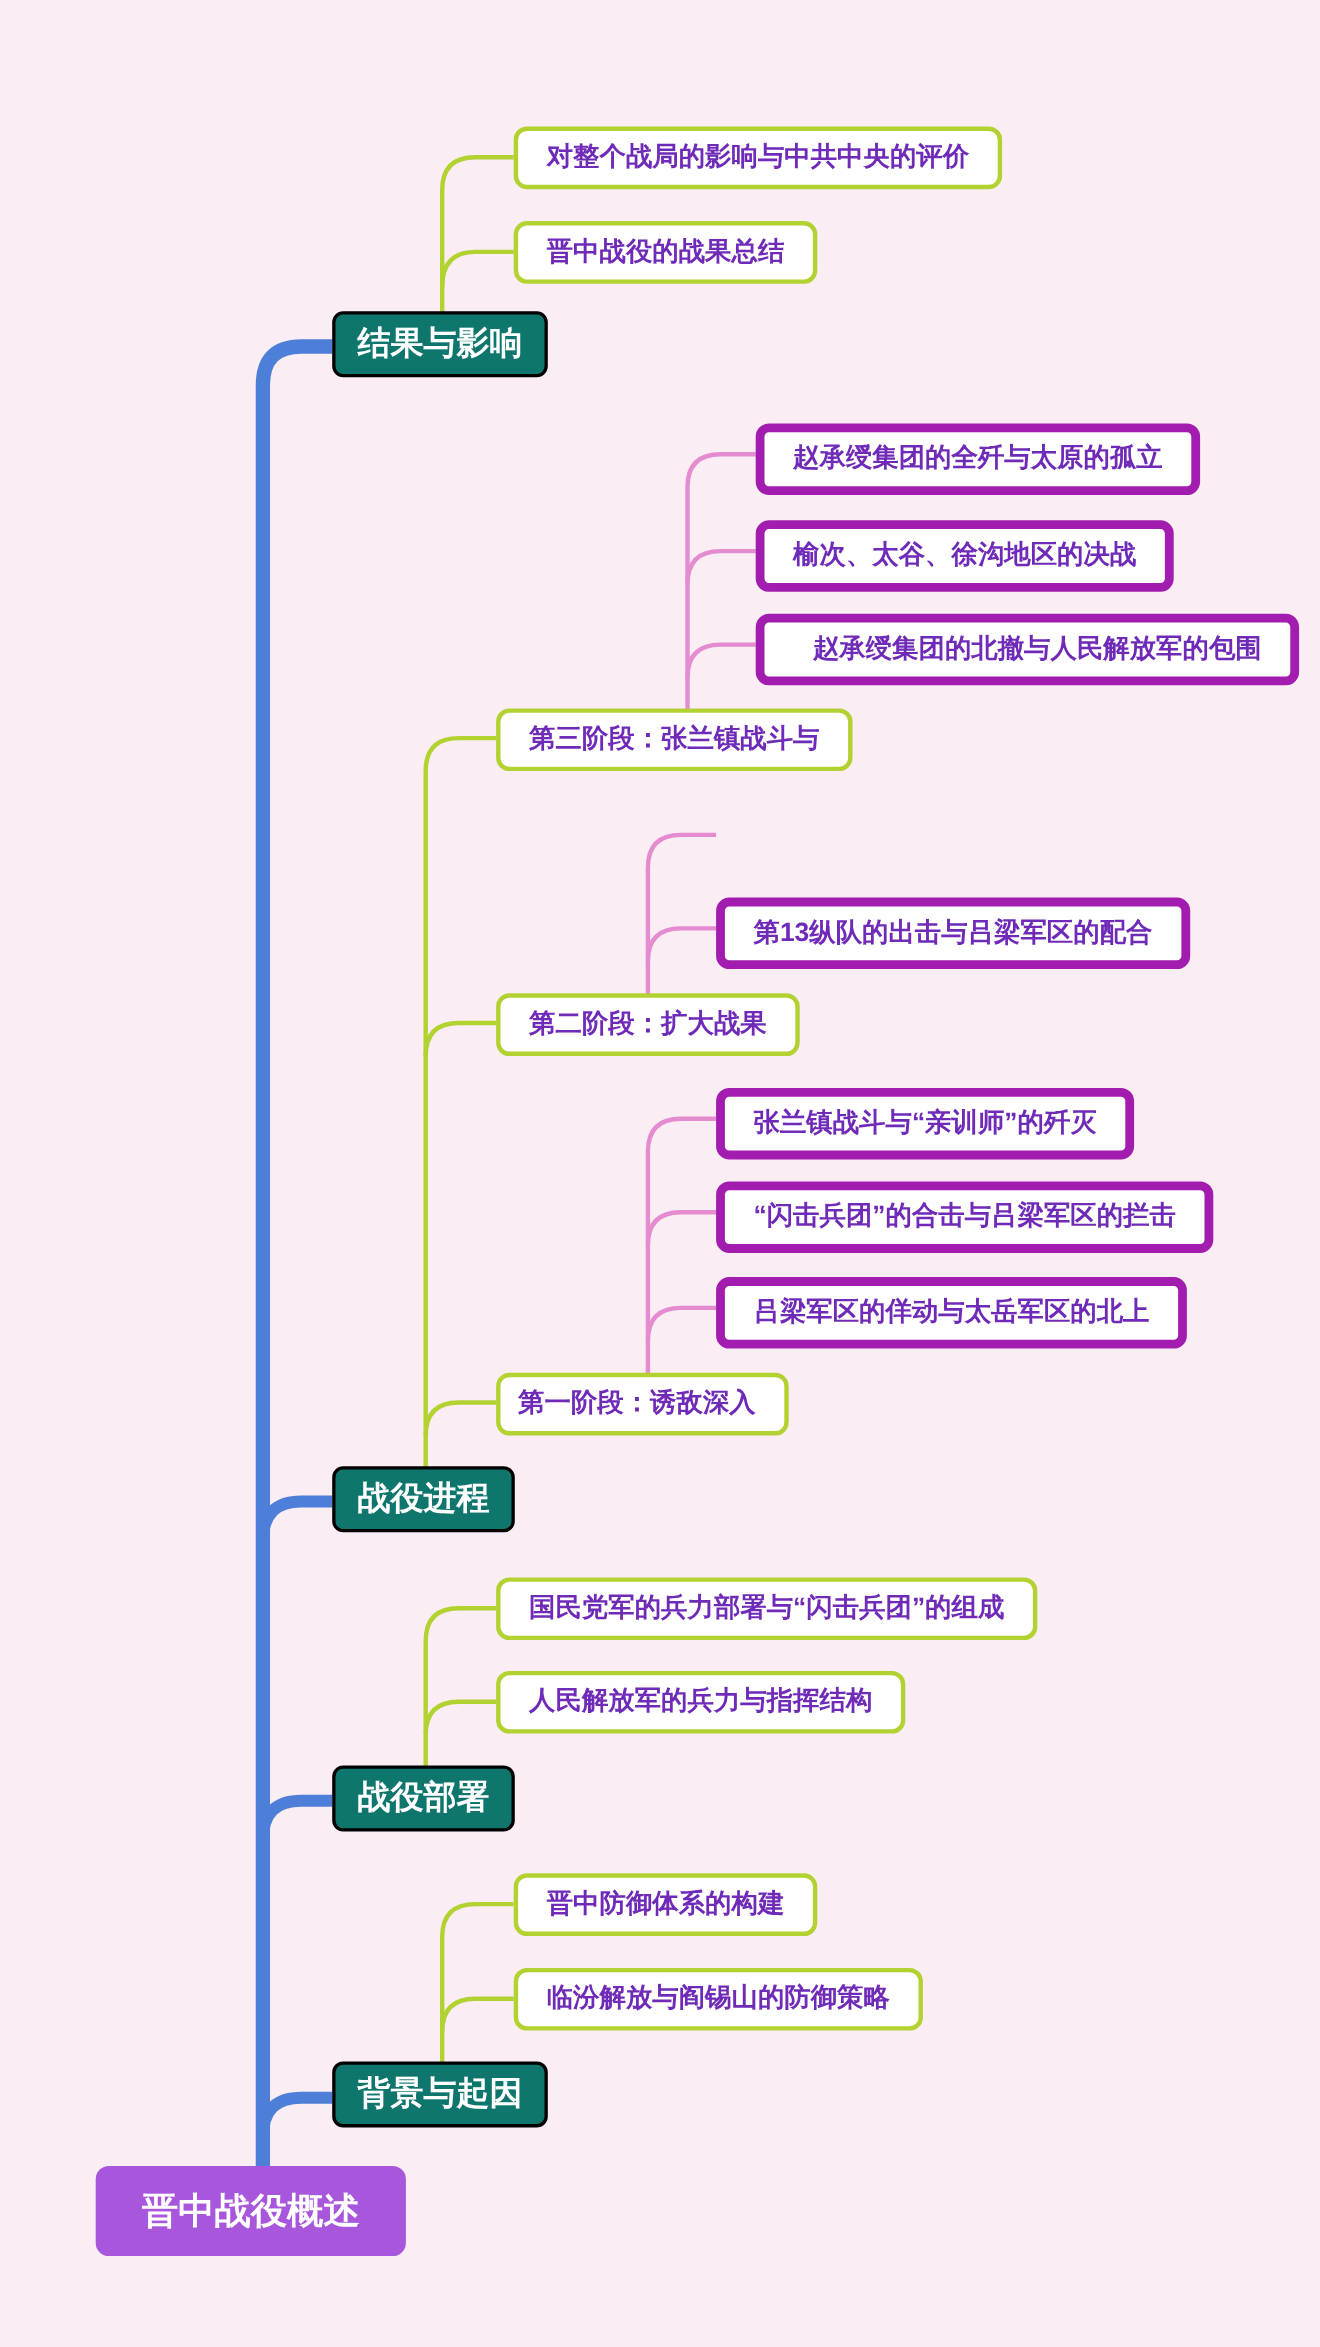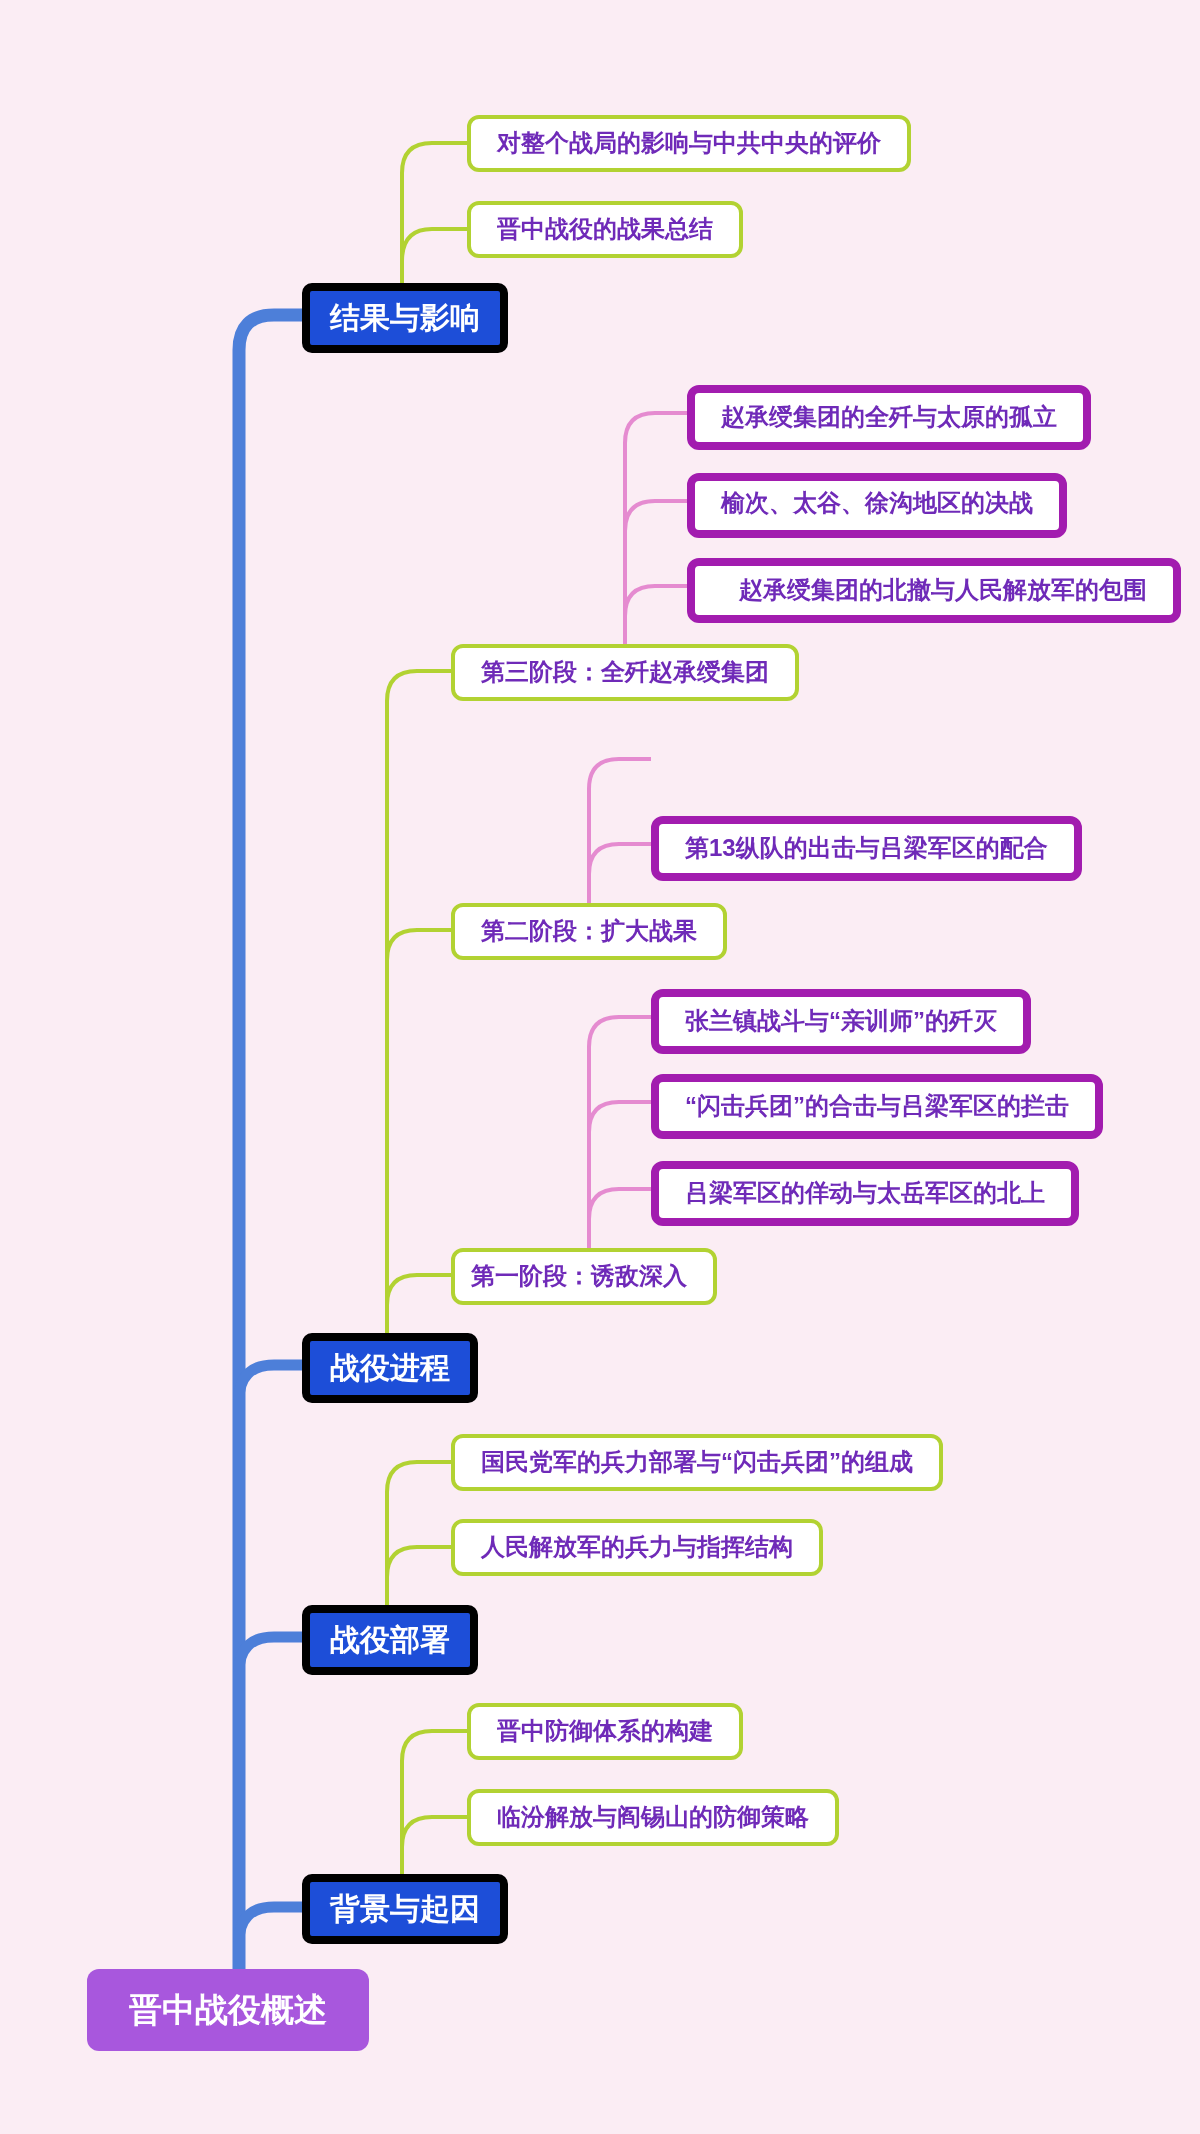--- a/index.html
+++ b/index.html
@@ -20,21 +20,21 @@
     background:#ffffff;border:8px solid #a21caf;border-radius:12px;
     padding:10px 26px;font-size:24px;font-weight:600;color:#6f2ab8;
   }
   
   .green{
     background:#ffffff;border:4px solid #b2d232;border-radius:12px;
     padding:10px 26px;font-size:24px;font-weight:600;color:#6f2ab8;
   }
   
   .main{
-    background:#1d4ed8;border:8px solid #000000;border-radius:10px;
+    background:#0f766e;border:3px solid #000000;border-radius:10px;
     padding:9px 20px;font-size:30px;font-weight:bold;color:#ffffff;
   }
   
   .root{
     background:#a857dd;border:none;border-radius:12px;
     padding:21px 42px;font-size:33px;font-weight:bold;color:#ffffff;
   }
 </style>
 </head>
 <body>
@@ -72,23 +72,23 @@
       <path d="M 555 1116 Q 555 1086 585 1086 H 617"></path>
       <path d="M 555 1203 Q 555 1173 585 1173 H 617"></path>
     </g>
   </svg>
 
   <div class="node green" style="left:433px;top:99px;">对整个战局的影响与中共中央的评价</div>
   <div class="node green" style="left:433px;top:185px;">晋中战役的战果总结</div>
   <div class="node main" style="left:268px;top:267px;">结果与影响</div>
 
   <div class="node leaf" style="left:653px;top:369px;">赵承绶集团的全歼与太原的孤立</div>
-  <div class="node leaf" style="left:653px;top:457px;font-family:Liberation Mono, monospace;">榆次、太谷、徐沟地区的决战</div>
+  <div class="node leaf" style="left:653px;top:457px;">榆次、太谷、徐沟地区的决战</div>
   <div class="node leaf" style="left:653px;top:542px;padding-left:44px;">赵承绶集团的北撤与人民解放军的包围</div>
-  <div class="node green" style="left:417px;top:628px;">第三阶段：全歼赵承绶集团</div>
+  <div class="node green" style="left:417px;top:628px;">第三阶段：张兰镇战斗与</div>
 
   <div class="node leaf" style="left:617px;top:800px;">第13纵队的出击与吕梁军区的配合</div>
   <div class="node green" style="left:417px;top:887px;">第二阶段：扩大战果</div>
 
   <div class="node leaf" style="left:617px;top:973px;">张兰镇战斗与“亲训师”的歼灭</div>
   <div class="node leaf" style="left:617px;top:1058px;">“闪击兵团”的合击与吕梁军区的拦击</div>
   <div class="node leaf" style="left:617px;top:1145px;">吕梁军区的佯动与太岳军区的北上</div>
   <div class="node green" style="left:417px;top:1232px;padding-left:16px;">第一阶段：诱敌深入</div>
 
   <div class="node main" style="left:268px;top:1317px;">战役进程</div>

